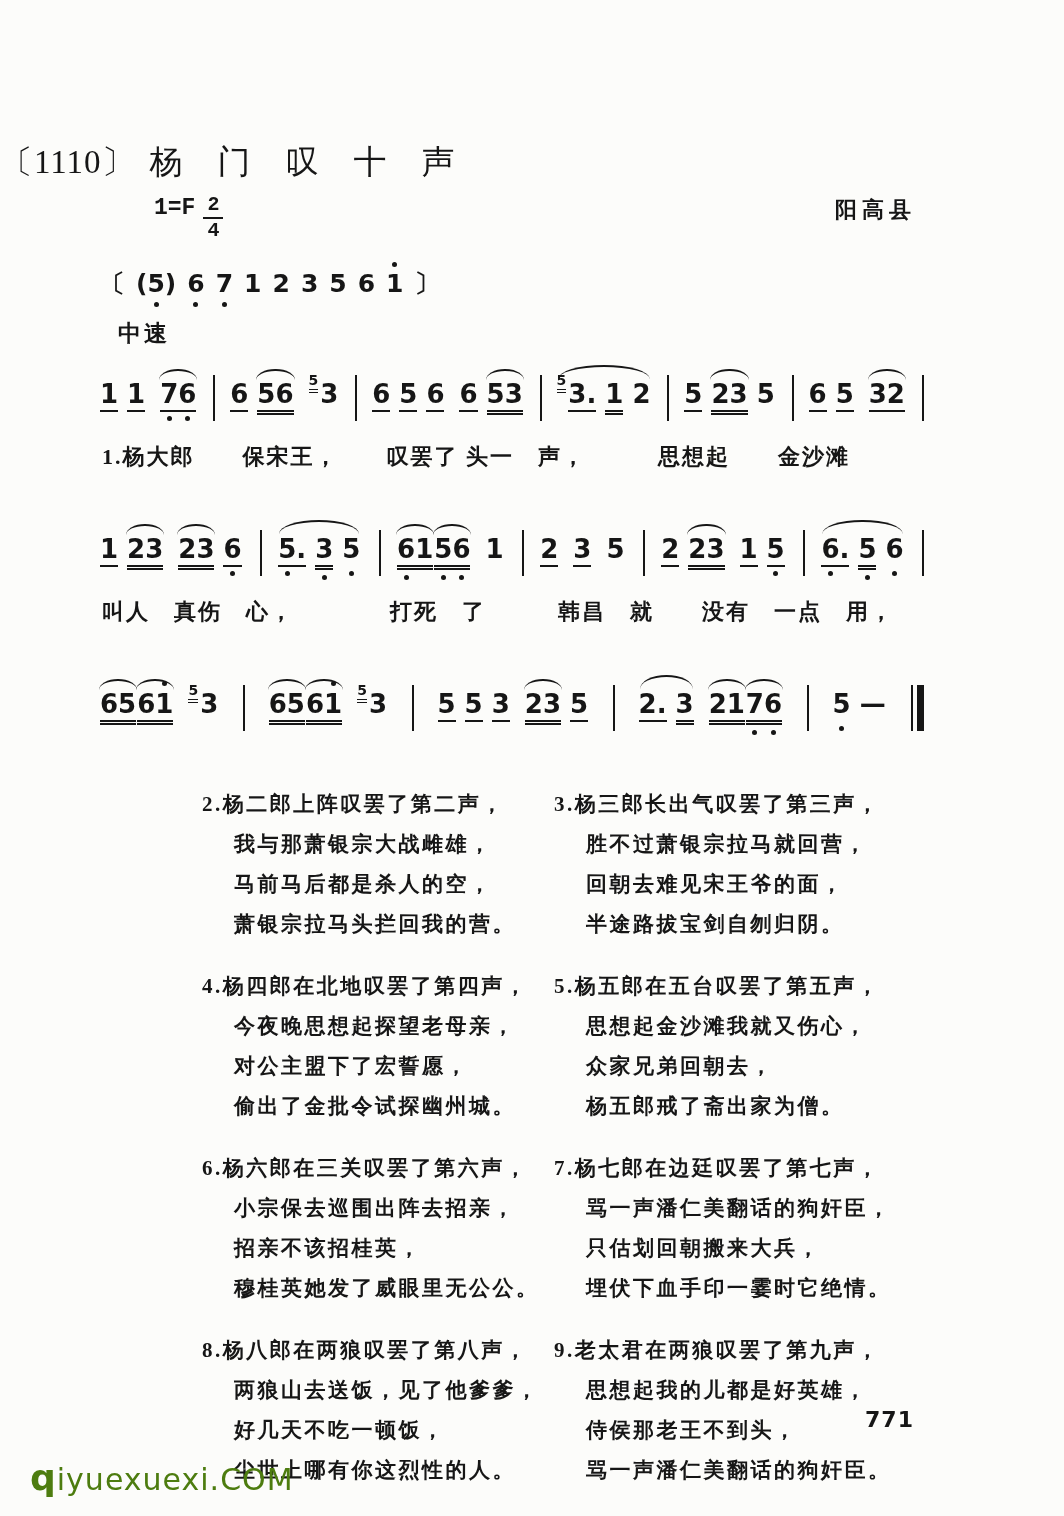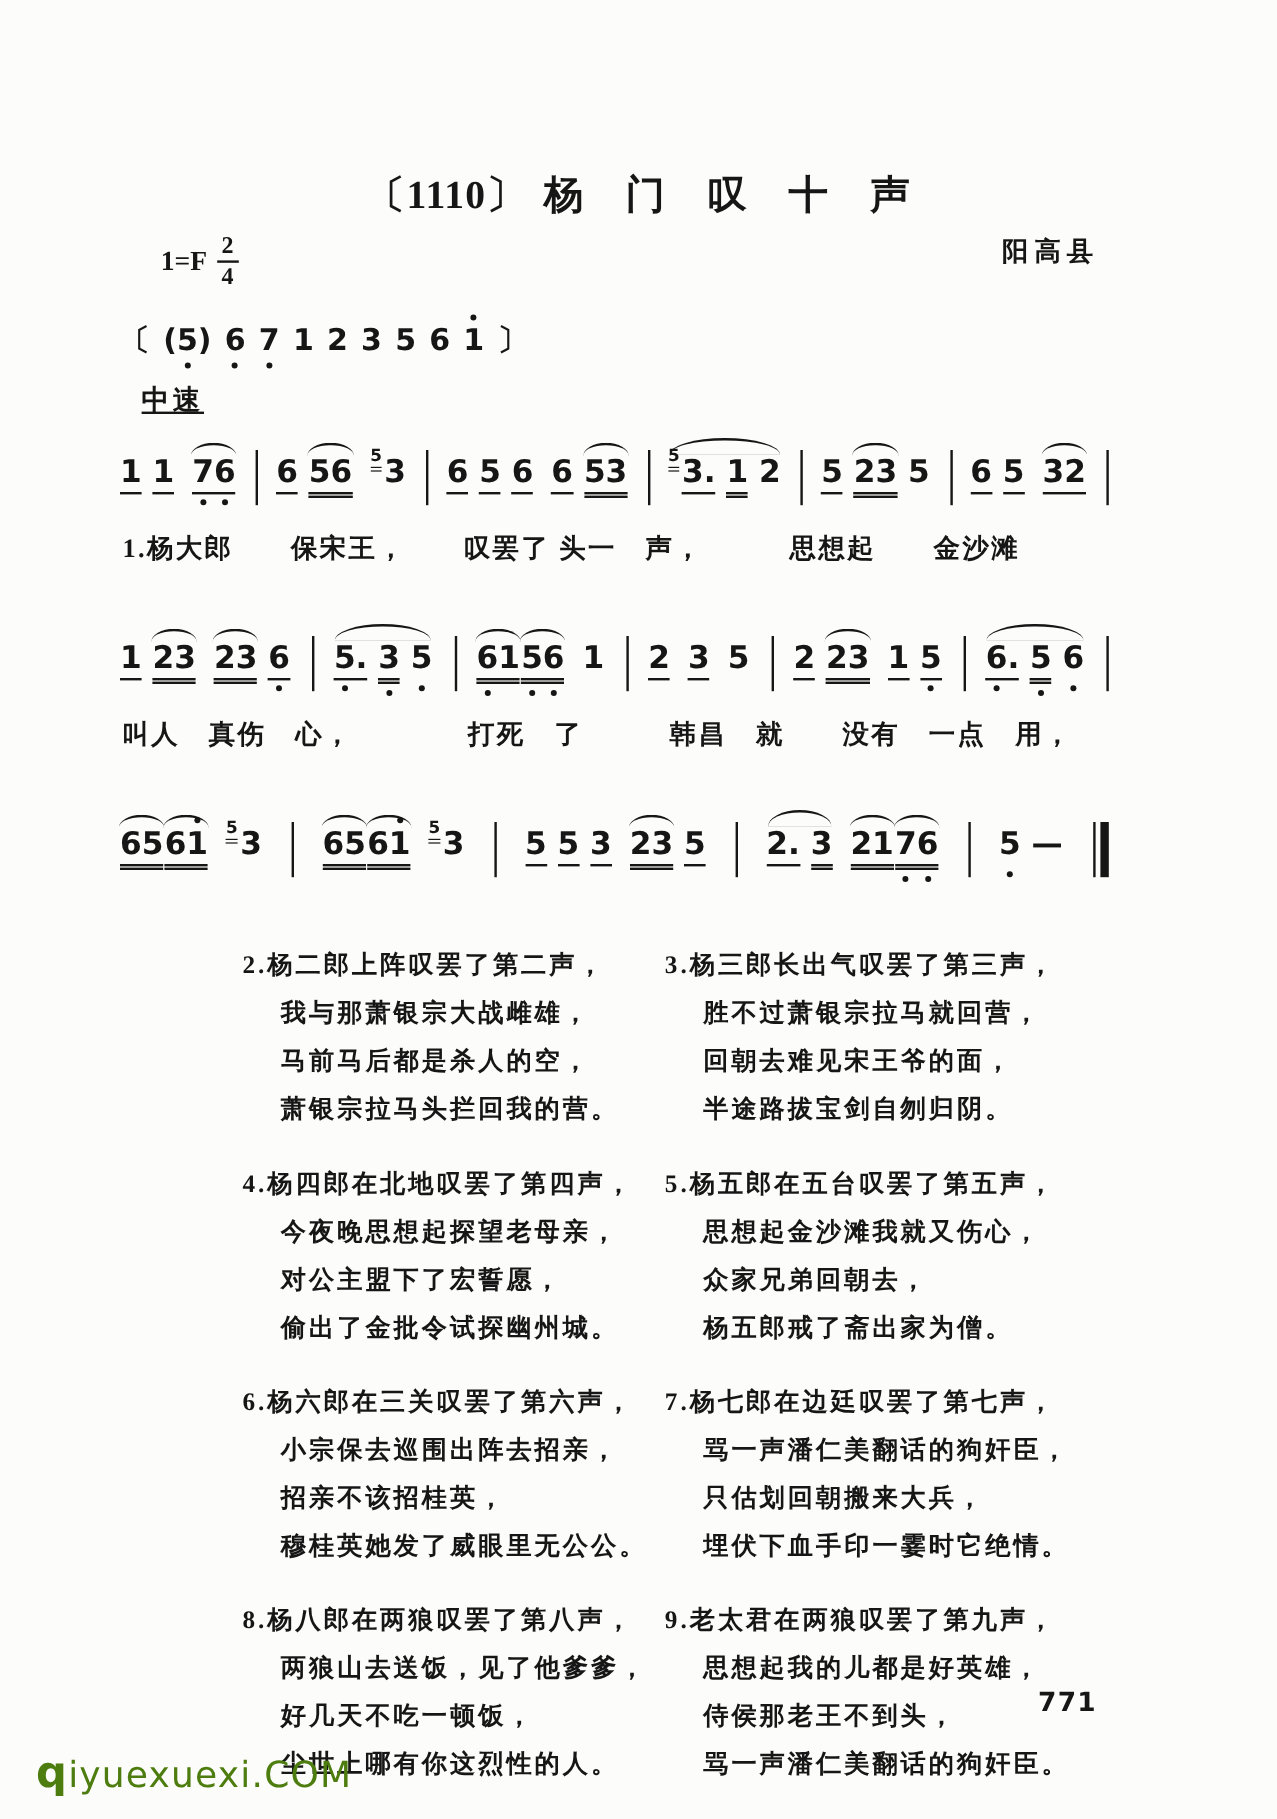--- a/index.html
+++ b/index.html
@@ -2,34 +2,34 @@
 <html><head>
 <meta charset="utf-8">
 <style>
   html,body{margin:0;padding:0;}
   body{
     width:1064px;height:1516px;position:relative;overflow:hidden;
     background:#fcfcfa;color:#161616;
     font-family:"Liberation Serif",serif;
   }
   
-  .title-row{padding-top:140px;text-align:center;font-size:33px;font-weight:bold;letter-spacing:1px;}
+  .title-row{padding-top:140px;text-align:left;font-size:33px;font-weight:normal;letter-spacing:1px;}
   .title-row .tuneno{margin-right:14px;}
   .key-row{display:flex;justify-content:space-between;align-items:flex-start;margin:10px 148px 0 134px;}
-  .keysig{font-family:Liberation Serif, serif;font-weight:bold;font-size:23px;display:inline-flex;align-items:center;gap:8px;}
+  .keysig{font-family:Liberation Mono, monospace;font-weight:bold;font-size:23px;display:inline-flex;gap:8px;margin-left:20px;}
   .frac{display:inline-flex;flex-direction:column;align-items:center;line-height:1;font-size:20px;}
   .frac .fnum{border-bottom:2px solid #161616;padding:0 4px 2px;}
   .frac .fden{padding-top:2px;}
   .region{font-size:22px;font-weight:bold;letter-spacing:5px;text-align:center;}
   
   .scale-row{margin:30px 0 0 100px;font-family:"DejaVu Sans",sans-serif;font-weight:bold;font-size:25px;display:flex;align-items:flex-start;gap:11px;line-height:1;}
   .stok{position:relative;display:inline-block;}
   .stok .db{position:absolute;left:50%;margin-left:-2.5px;bottom:-11px;width:5px;height:5px;border-radius:50%;background:#161616;}
   .stok .da{position:absolute;left:50%;margin-left:-2.5px;top:-9px;width:5px;height:5px;border-radius:50%;background:#161616;}
-  .tempo{margin:22px 0 0 118px;font-size:23px;font-weight:bold;letter-spacing:3px;text-decoration:underline;}
+  .tempo{margin:22px 0 0 118px;font-size:23px;font-weight:bold;letter-spacing:3px;}
   
   .music{margin:12px 0 0 100px;width:824px;}
   .mline-wrap{margin-bottom:44px;}
   .mline{display:flex;justify-content:space-between;align-items:flex-start;font-family:"DejaVu Sans",sans-serif;font-weight:bold;font-size:26px;line-height:1;}
   .mbar{display:flex;gap:15px;align-items:flex-start;padding:20px 2px 18px 0;}
   .grp{position:relative;display:inline-flex;gap:9px;}
   .grp.tight{gap:1px;}
   .tok{position:relative;display:inline-flex;align-items:flex-start;}
   .ndw{position:relative;display:inline-block;line-height:1;padding-bottom:3px;}
   .ndw.u1,.ndw.u2{border-bottom:2px solid #161616;}

